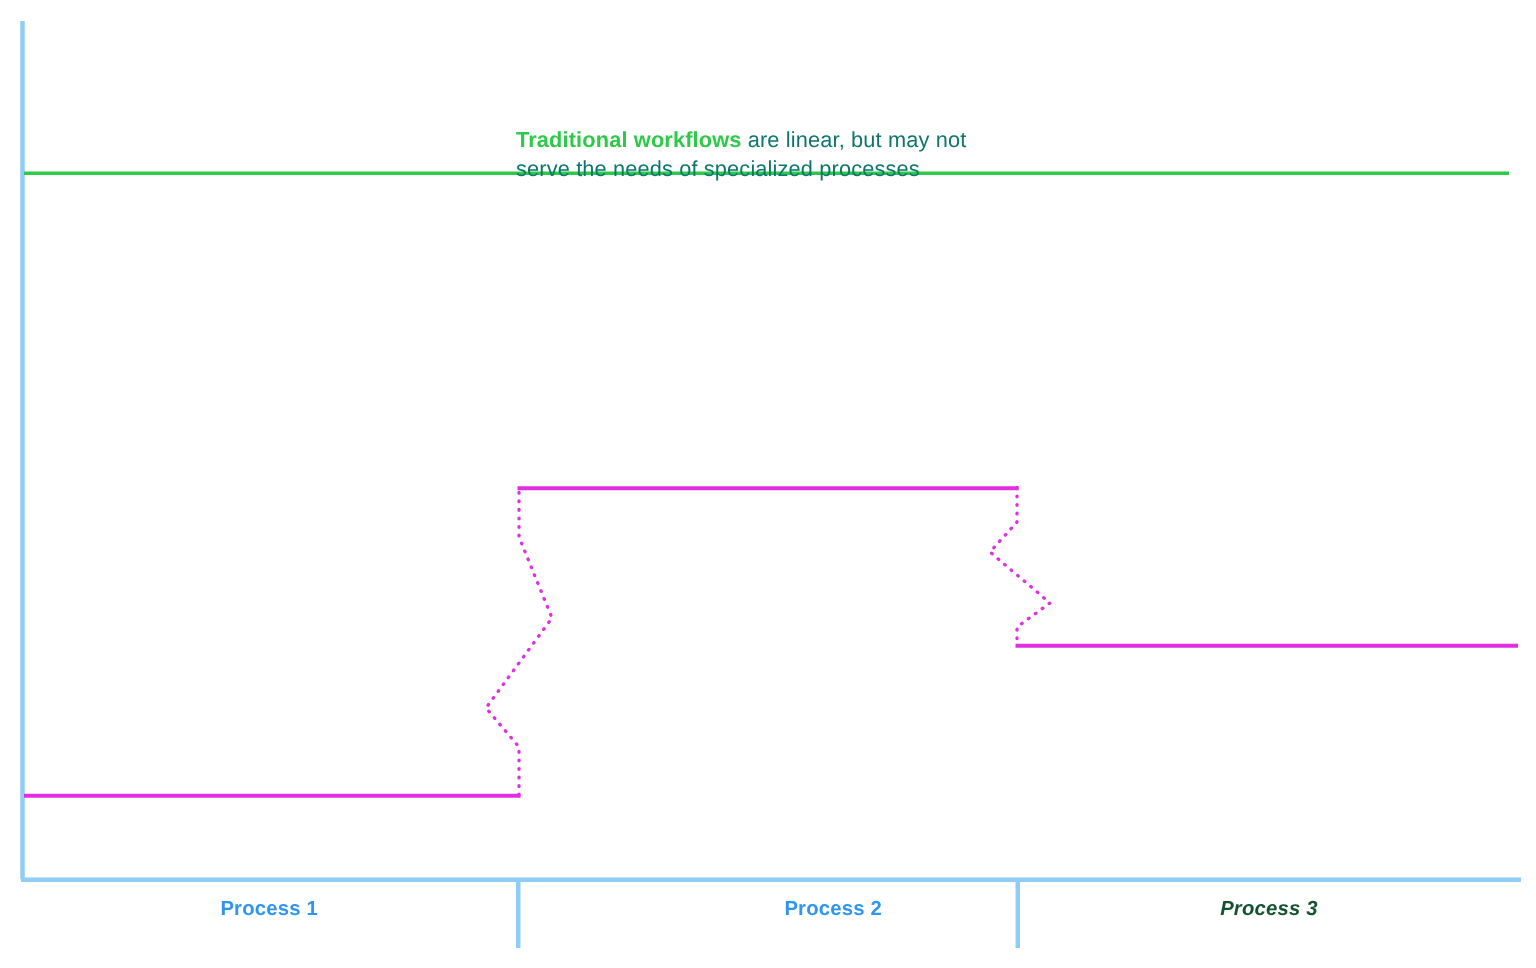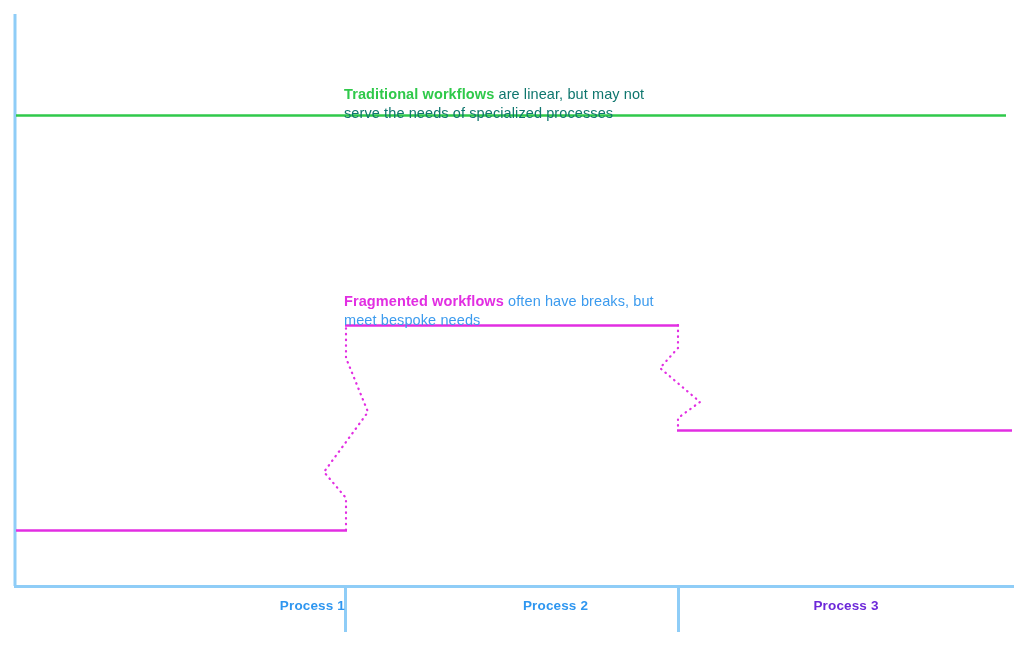--- a/index.html
+++ b/index.html
@@ -89,21 +89,18 @@
       <polyline points="346,530 346,498 324,472 368,412 346,358 346,325" fill="none" stroke="#e22ee2" stroke-width="2.2" stroke-linecap="round" stroke-dasharray="0.5 5.2"></polyline>
 
       <polyline points="678,325 678,348 660,368 700,402 678,418 678,430" fill="none" stroke="#e22ee2" stroke-width="2.2" stroke-linecap="round" stroke-dasharray="0.5 5.2"></polyline>
     </g>
   </svg>
 
   <div class="annotation" id="annotation-traditional">
     <span class="lead" style="color:#2fc94a;">Traditional workflows</span><span style="color:#0f766e;"> are linear, but may not serve the needs of specialized processes</span>
   </div>
 
-  <div class="annotation" id="annotation-fragmented">
-    <span class="lead" style="color:#e22ee2;">Fragmented workflows</span><span style="color:#3c9bee;"> often have breaks, but meet bespoke needs</span>
-  </div>
 
-  <div class="axis-label" id="axis-label-0" style="color:#2e96f0;text-align:right;">Process 1</div>
+  <div class="axis-label" id="axis-label-0" style="color:#2e96f0;">Process 1</div>
   <div class="axis-label" id="axis-label-1" style="color:#2e96f0;margin-left:44px;">Process 2</div>
-  <div class="axis-label" id="axis-label-2" style="color:#6d28d9;">Process 3</div>
+  <div class="axis-label" id="axis-label-2" style="color:#14532d;font-style:italic;">Process 3</div>
 
 </div>
 
 </body></html>

